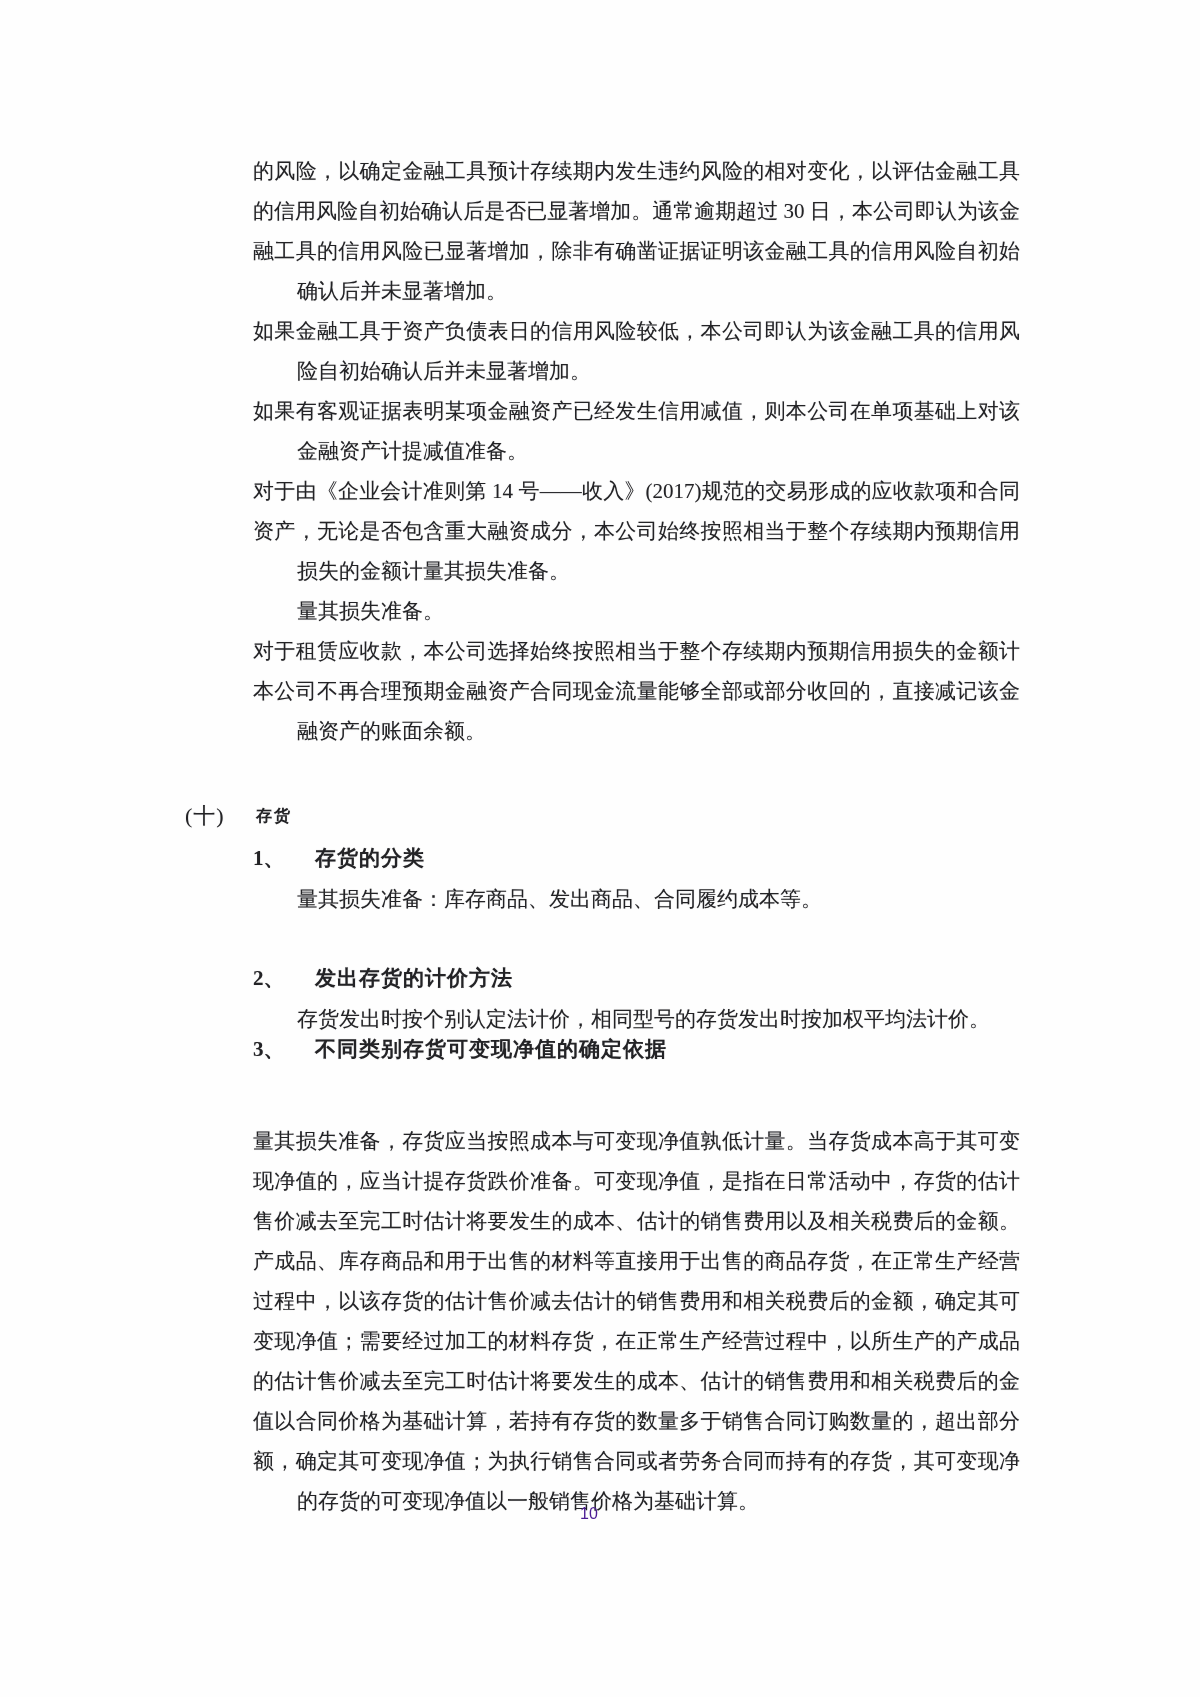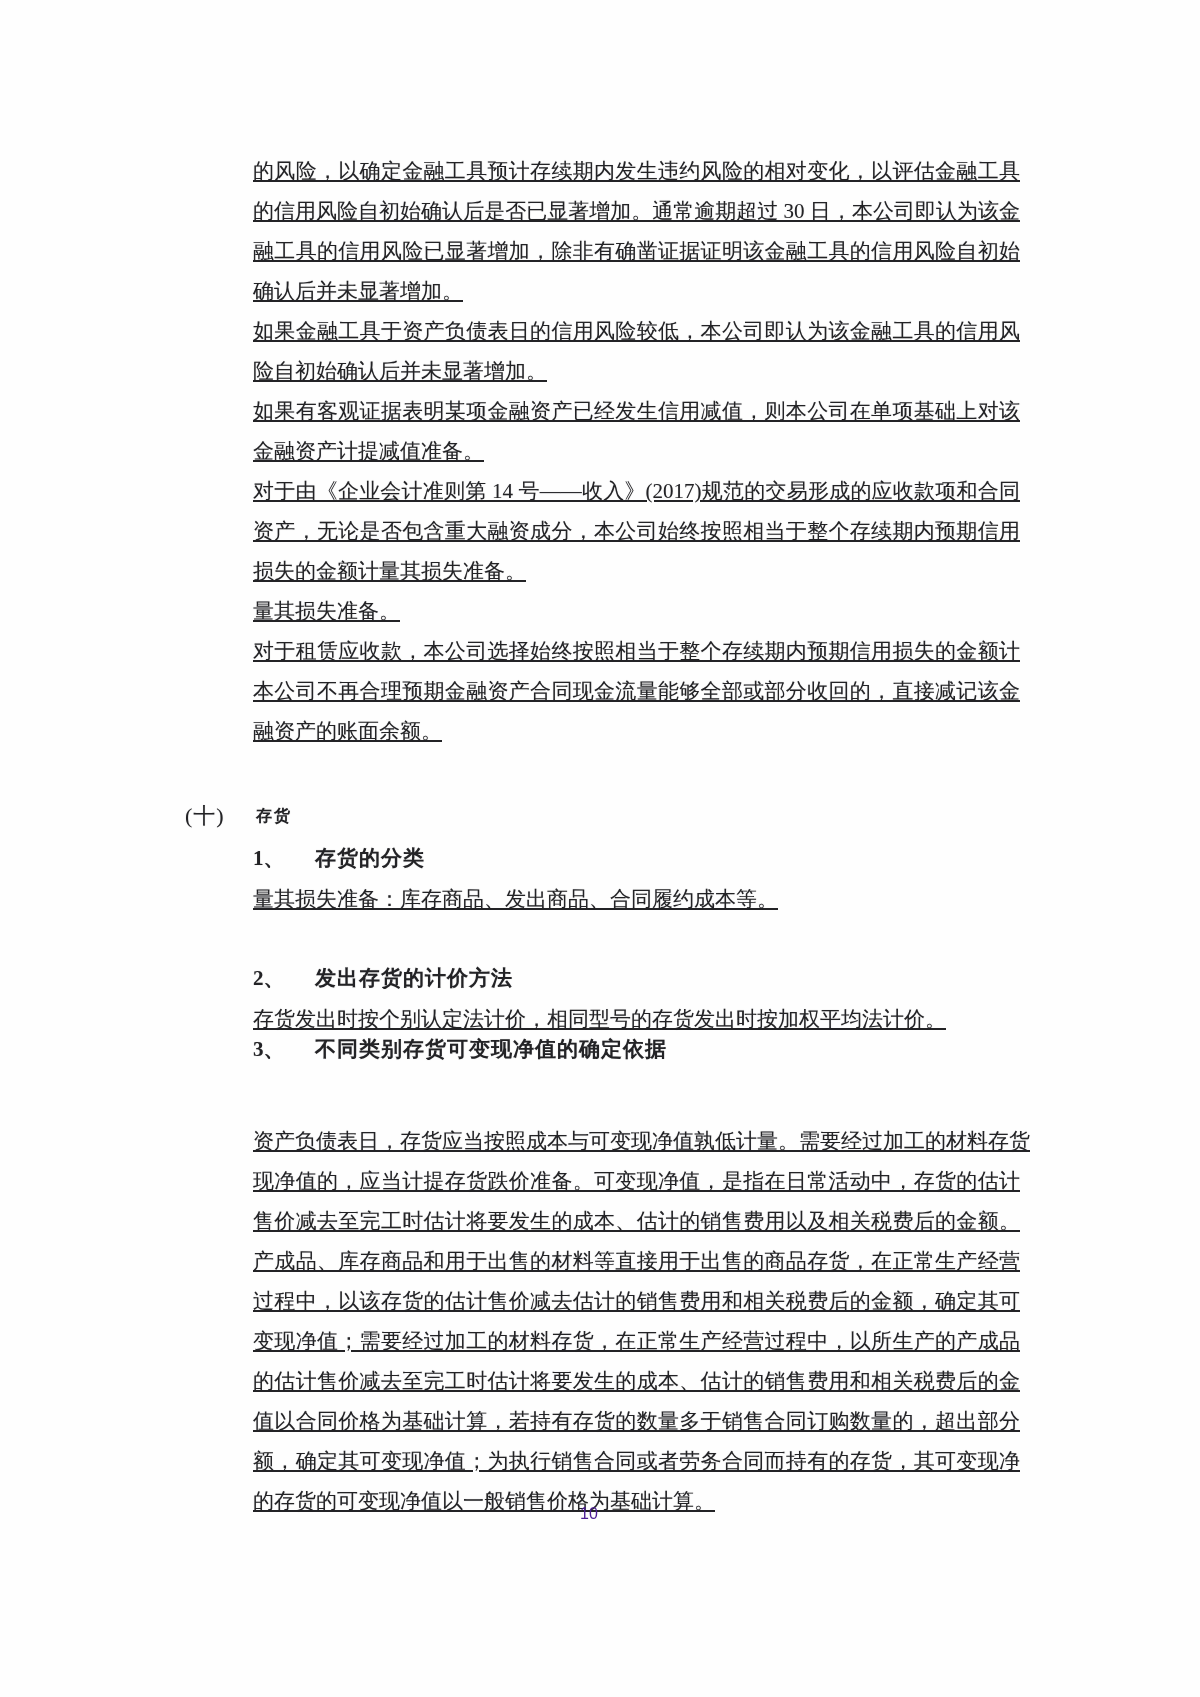--- a/index.html
+++ b/index.html
@@ -16,23 +16,22 @@
   }
   .abs { position: absolute; }
   .col { left: 253px; width: 767px; }
   .line {
     height: 40px;
     line-height: 40px;
     font-size: 21px;
     white-space: nowrap;
     text-align: justify;
     text-align-last: justify;
-    text-decoration: underline;
   }
-  .line.short { text-align-last: left; }
+  .line.short { text-align-last: left; margin-left: 44px; }
   .sec-label {
     left: 185px;
     top: 796px;
     height: 40px;
     line-height: 40px;
     font-size: 22px;
     letter-spacing: 1px;
   }
   .sec-title {
     left: 256px;
@@ -106,21 +105,21 @@
   <div class="abs col sub-head" style="top:958px">
     <span class="sub-num">2、</span><span class="sub-title">发出存货的计价方法</span>
   </div>
   <div class="abs col line short" style="top:999px">存货发出时按个别认定法计价，相同型号的存货发出时按加权平均法计价。</div>
 
   <div class="abs col sub-head" style="top:1029px">
     <span class="sub-num">3、</span><span class="sub-title">不同类别存货可变现净值的确定依据</span>
   </div>
 
   <div class="abs col" style="top:1121px">
-    <div class="line">资产负债表日，存货应当按照成本与可变现净值孰低计量。需要经过加工的材料存货</div>
+    <div class="line">量其损失准备，存货应当按照成本与可变现净值孰低计量。当存货成本高于其可变</div>
     <div class="line">现净值的，应当计提存货跌价准备。可变现净值，是指在日常活动中，存货的估计</div>
     <div class="line">售价减去至完工时估计将要发生的成本、估计的销售费用以及相关税费后的金额。</div>
     <div class="line">产成品、库存商品和用于出售的材料等直接用于出售的商品存货，在正常生产经营</div>
     <div class="line">过程中，以该存货的估计售价减去估计的销售费用和相关税费后的金额，确定其可</div>
     <div class="line">变现净值；需要经过加工的材料存货，在正常生产经营过程中，以所生产的产成品</div>
     <div class="line">的估计售价减去至完工时估计将要发生的成本、估计的销售费用和相关税费后的金</div>
     <div class="line">值以合同价格为基础计算，若持有存货的数量多于销售合同订购数量的，超出部分</div>
     <div class="line">额，确定其可变现净值；为执行销售合同或者劳务合同而持有的存货，其可变现净</div>
     <div class="line short">的存货的可变现净值以一般销售价格为基础计算。</div>
   </div>

